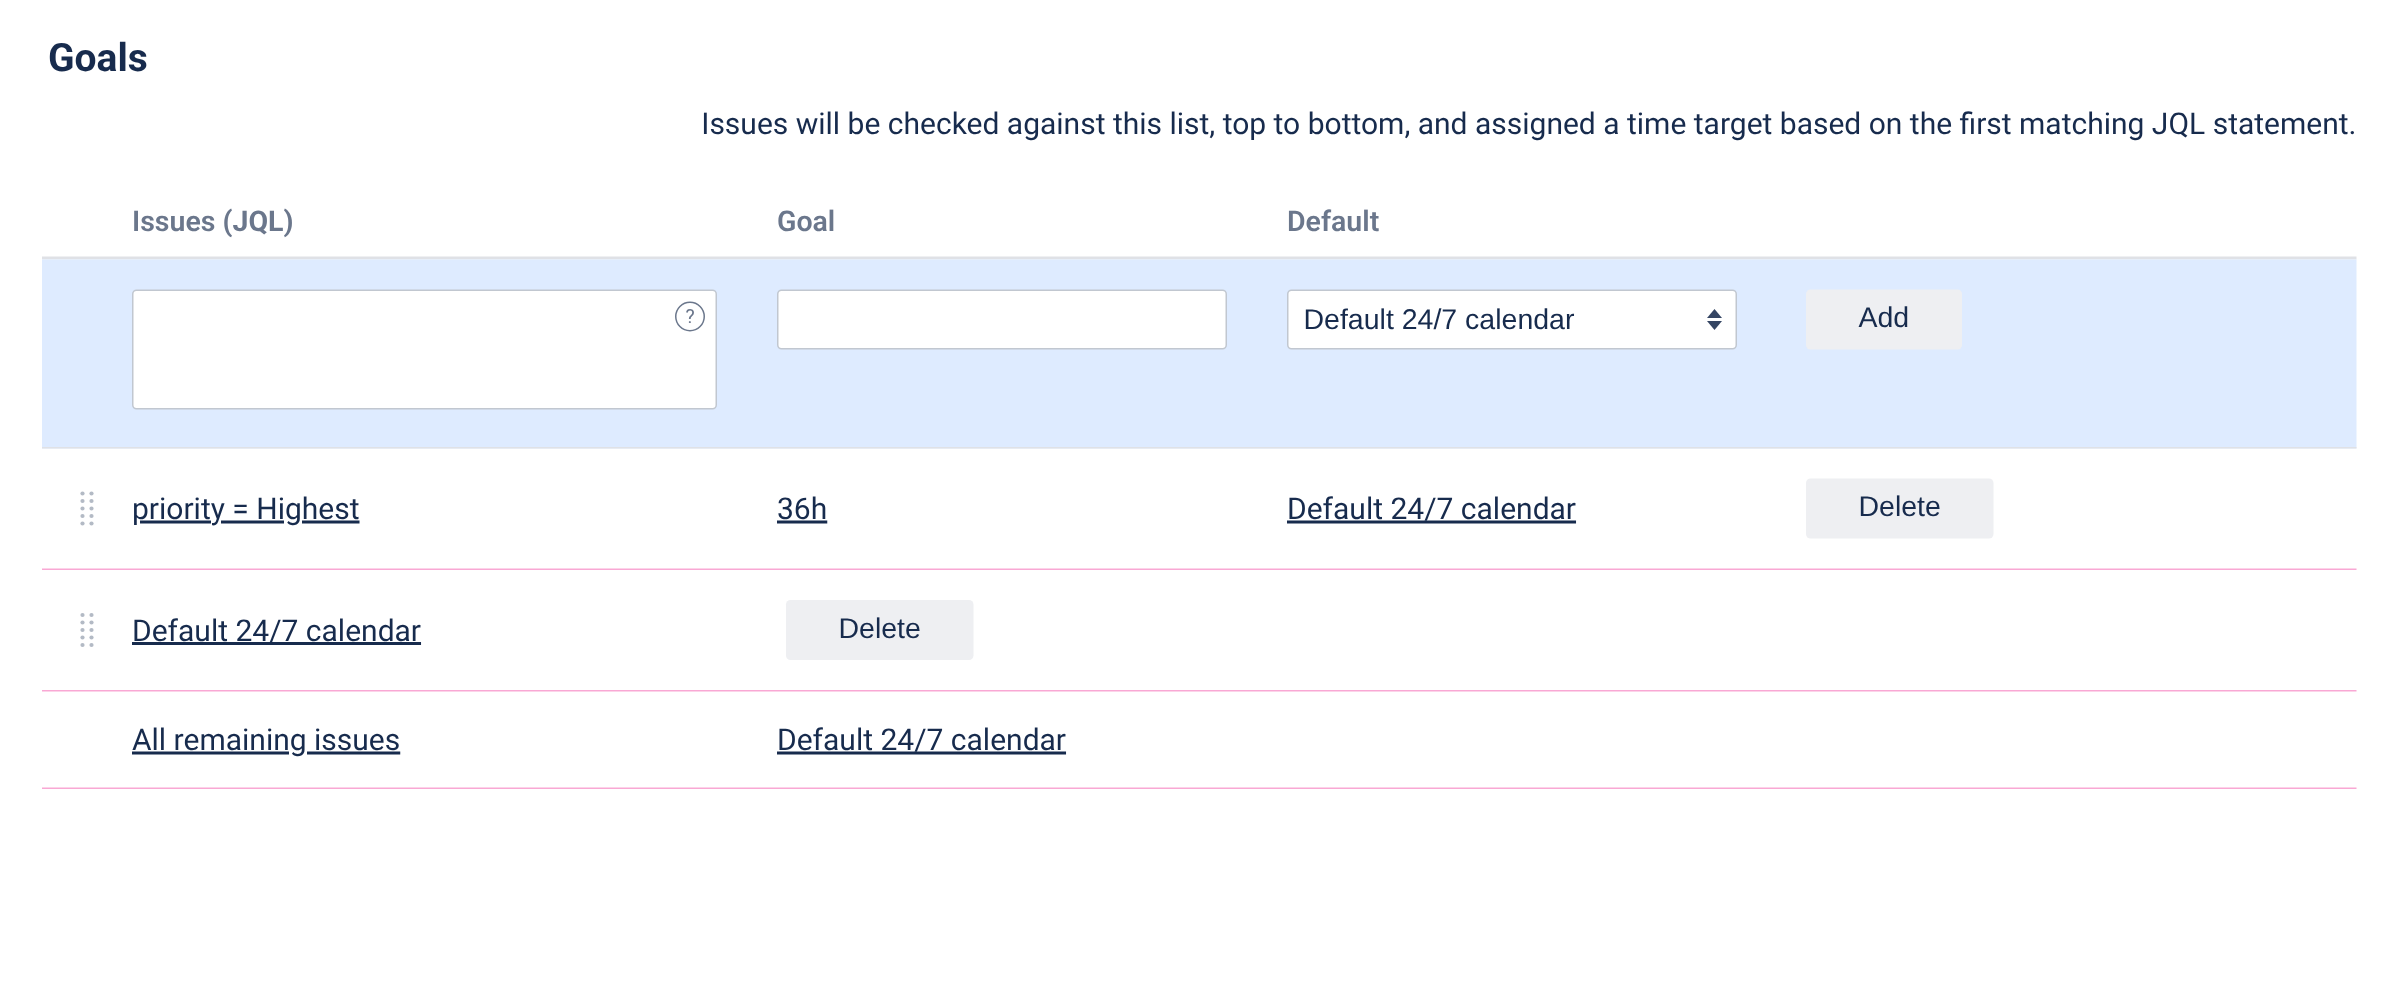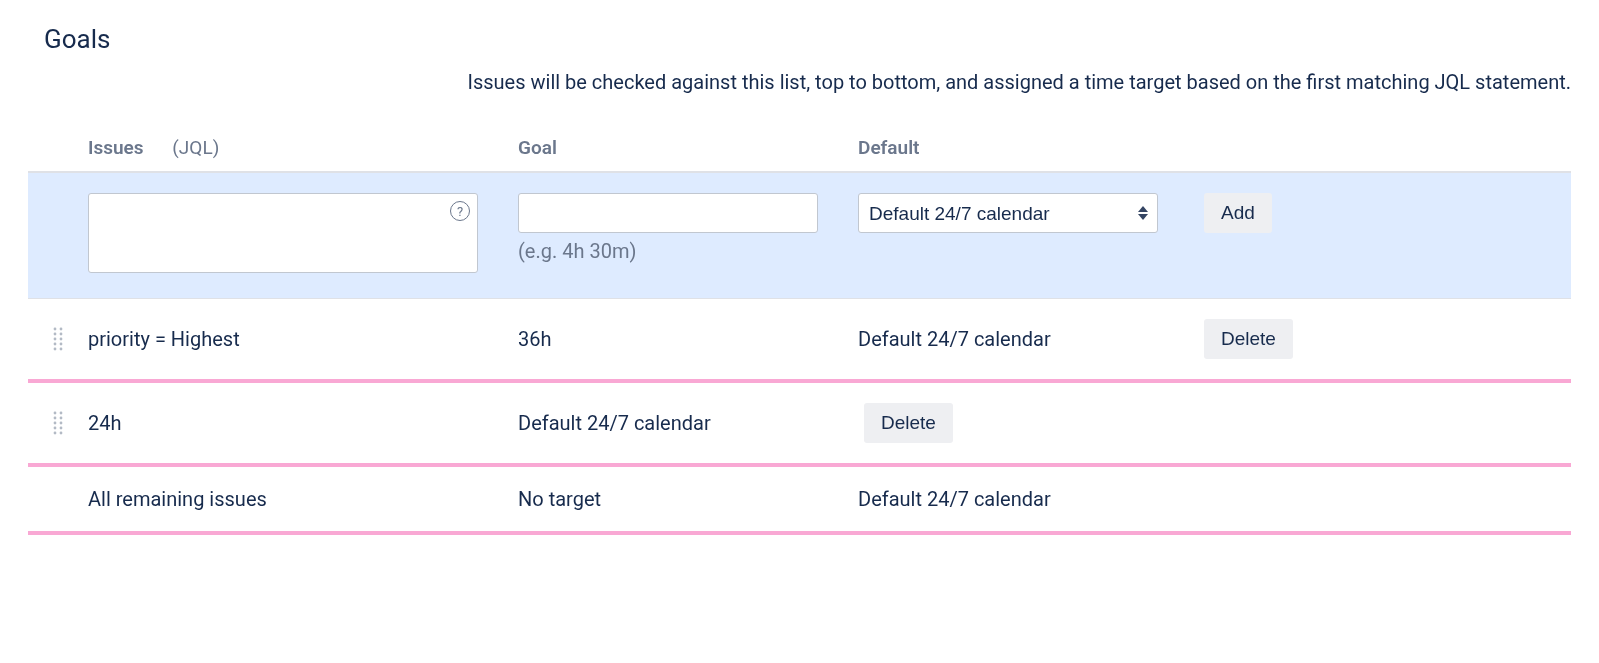--- a/index.html
+++ b/index.html
@@ -6,22 +6,22 @@
   body {
     margin: 0;
     padding: 24px 28px;
     font-family: -apple-system, BlinkMacSystemFont, "Segoe UI", Roboto, Helvetica, Arial, sans-serif;
     color: #172B4D;
     background: #fff;
     font-size: 20px;
   }
   h2.page-title {
     font-size: 26px;
-    font-weight: 400;
-    margin: 0 0 14px 16px;
+    font-weight: 700;
+    margin: 0 0 14px 4px;
     color: #172B4D;
   }
   p.description {
     font-size: 20px;
     margin: 0 0 40px 0;
     color: #172B4D;
     line-height: 1.4;
     text-align: right;
   }
   .table {
@@ -34,37 +34,37 @@
     align-items: center;
     padding: 0 0 12px 0;
     border-bottom: 2px solid #DFE1E6;
   }
   .header-cell {
     font-size: 19px;
     font-weight: 600;
     color: #6B778C;
   }
   .header-cell .paren {
-    font-weight: 400;
-    margin-left: 24px;
+    font-weight: 700;
   }
   .input-row {
     display: grid;
     grid-template-columns: 60px 430px 340px 340px 1fr;
     align-items: flex-start;
     background: #DEEBFF;
     padding: 20px 0;
     border-bottom: 1px solid #DFE1E6;
   }
   .data-row {
     display: grid;
     grid-template-columns: 60px 430px 340px 340px 1fr;
     align-items: center;
     padding: 20px 0;
-    border-bottom: 4px solid #f9a8d4;
+    border-bottom: 1px solid #f9a8d4;
+    text-decoration: underline;
   }
   .drag-cell {
     display: flex;
     justify-content: center;
     align-items: center;
     color: #97A0AF;
   }
   .jql-input-wrap {
     position: relative;
     width: 390px;
@@ -135,21 +135,21 @@
     flex-direction: column;
     line-height: 0;
     gap: 2px;
   }
   .select-arrows svg { display: block; }
   .btn {
     display: inline-flex;
     align-items: center;
     justify-content: center;
     height: 40px;
-    padding: 0 17px;
+    padding: 0 35px;
     background: #EEEFF2;
     border: none;
     border-radius: 3px;
     font-size: 19px;
     font-weight: 500;
     color: #172B4D;
     cursor: pointer;
   }
   .cell-text {
     font-size: 20px;
@@ -180,21 +180,20 @@
   <div class="input-row">
     <div></div>
     <div>
       <div class="jql-input-wrap">
         <textarea class="jql-input" style=""></textarea>
         <span class="help-icon">?</span>
       </div>
     </div>
     <div class="goal-wrap">
       <input class="goal-input" type="text" value="" style="">
-      <div class="goal-hint">(e.g. 4h 30m)</div>
     </div>
     <div>
       <div class="select-wrap">
         <select class="calendar-select">
           <option>Default 24/7 calendar</option>
         </select>
         <span class="select-arrows">
           <svg width="10" height="6" viewBox="0 0 10 6">
               <polygon points="5,0 10,6 0,6" fill="#344563"></polygon>
             </svg>
@@ -238,26 +237,24 @@
   <circle cx="3" cy="9" r="1.4"></circle>
             <circle cx="9" cy="9" r="1.4"></circle>
   <circle cx="3" cy="14" r="1.4"></circle>
             <circle cx="9" cy="14" r="1.4"></circle>
   <circle cx="3" cy="19" r="1.4"></circle>
             <circle cx="9" cy="19" r="1.4"></circle>
   <circle cx="3" cy="24" r="1.4"></circle>
             <circle cx="9" cy="24" r="1.4"></circle>
 </svg>
         </div>
-        <div class="cell-text">24h</div>
         <div class="cell-text">Default 24/7 calendar</div>
         <div class="action-cell"><button class="btn">Delete</button></div>
       </div>
       <div class="data-row">
         <div class="drag-cell"></div>
         <div class="cell-text">All remaining issues</div>
-        <div class="cell-text">No target</div>
         <div class="cell-text">Default 24/7 calendar</div>
         <div class="action-cell"></div>
       </div>
     </div>
 
 </div>
 
 </body></html>

